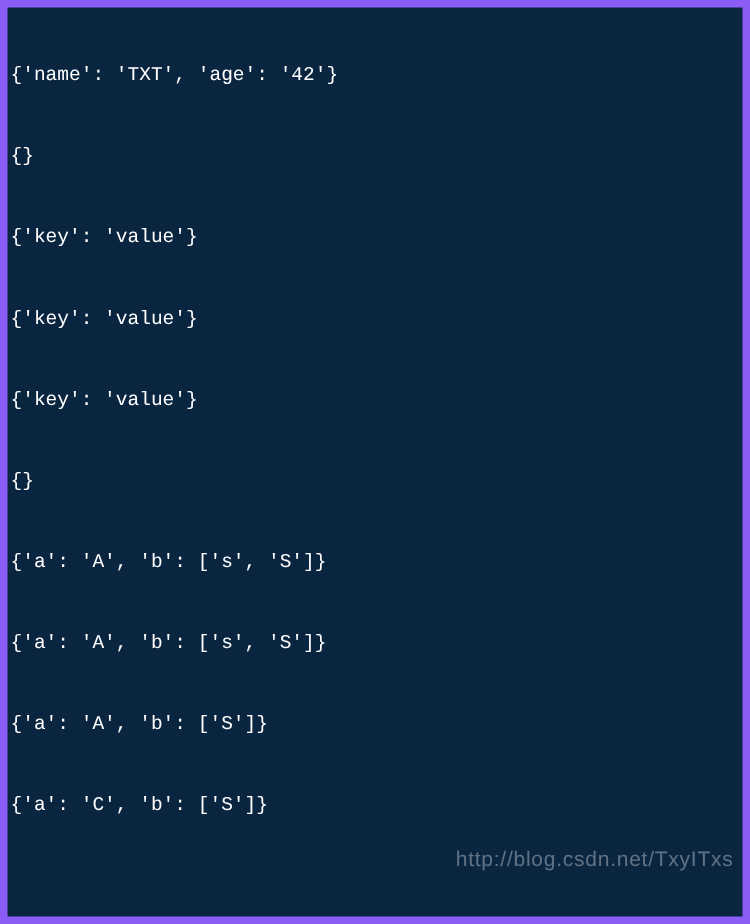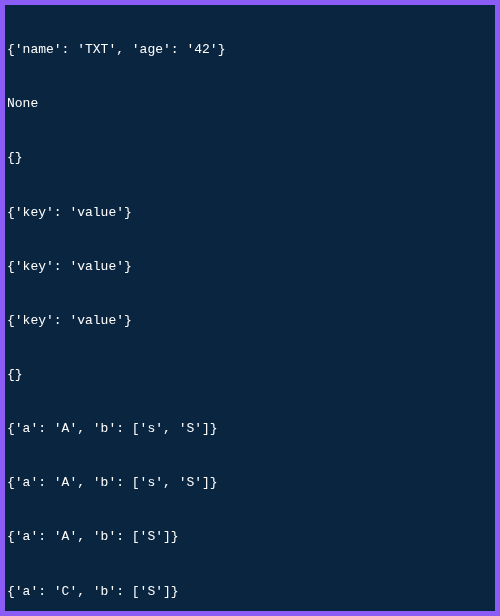--- a/index.html
+++ b/index.html
@@ -36,21 +36,20 @@
     font-size: 14px;
     letter-spacing: 0.5px;
     pointer-events: none;
   }
 </style>
 </head>
 <body>
 
 <div class="terminal">
   <span class="line">{'name': 'TXT', 'age': '42'}</span>
-  <span class="line">None</span>
   <span class="line">{}</span>
   <span class="line">{'key': 'value'}</span>
   <span class="line">{'key': 'value'}</span>
   <span class="line">{'key': 'value'}</span>
   <span class="line">{}</span>
   <span class="line">{'a': 'A', 'b': ['s', 'S']}</span>
   <span class="line">{'a': 'A', 'b': ['s', 'S']}</span>
   <span class="line">{'a': 'A', 'b': ['S']}</span>
   <span class="line">{'a': 'C', 'b': ['S']}</span>
   
@@ -69,13 +68,14 @@
   
   
   
   
   
   
   
   
   
   
+  <div class="watermark">http://blog.csdn.net/TxyITxs</div>
 </div>
 
 </body></html>

